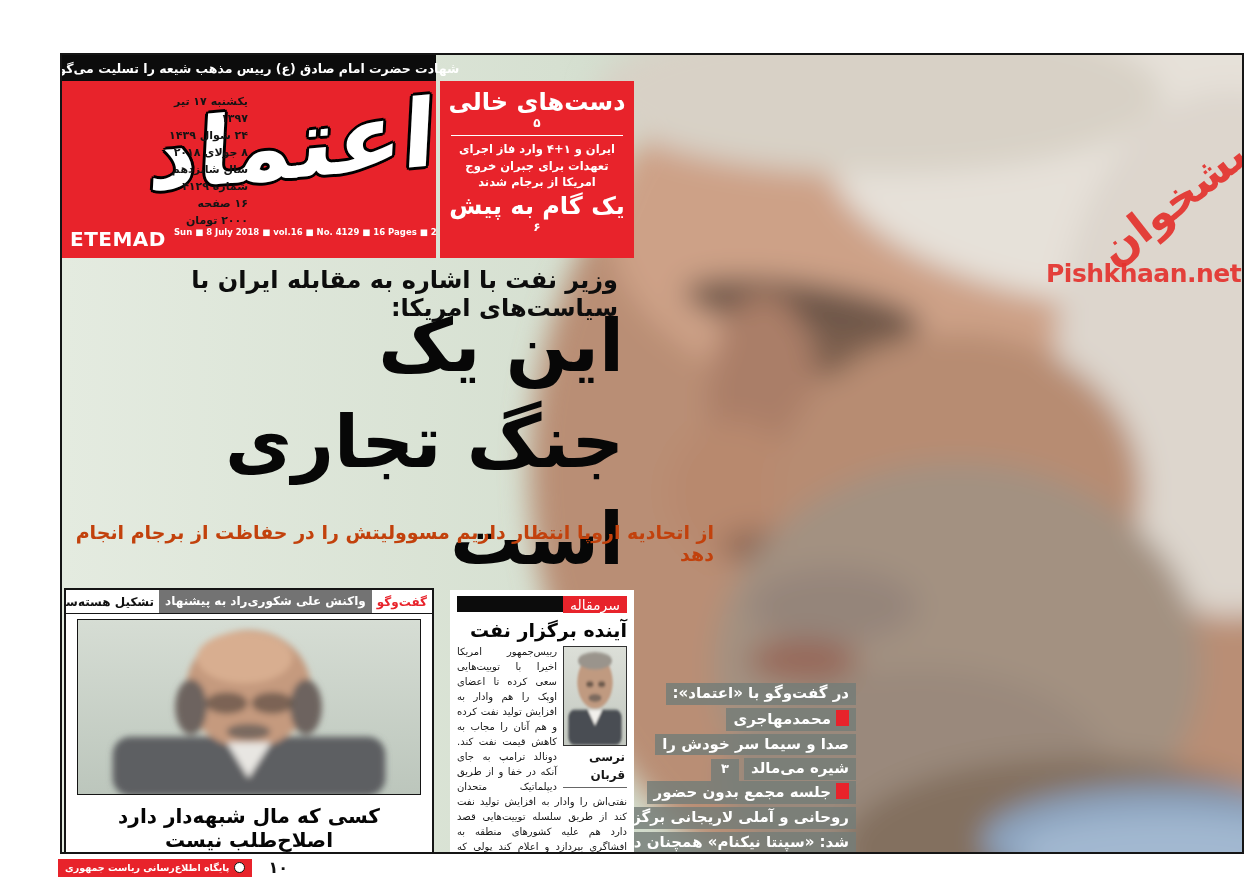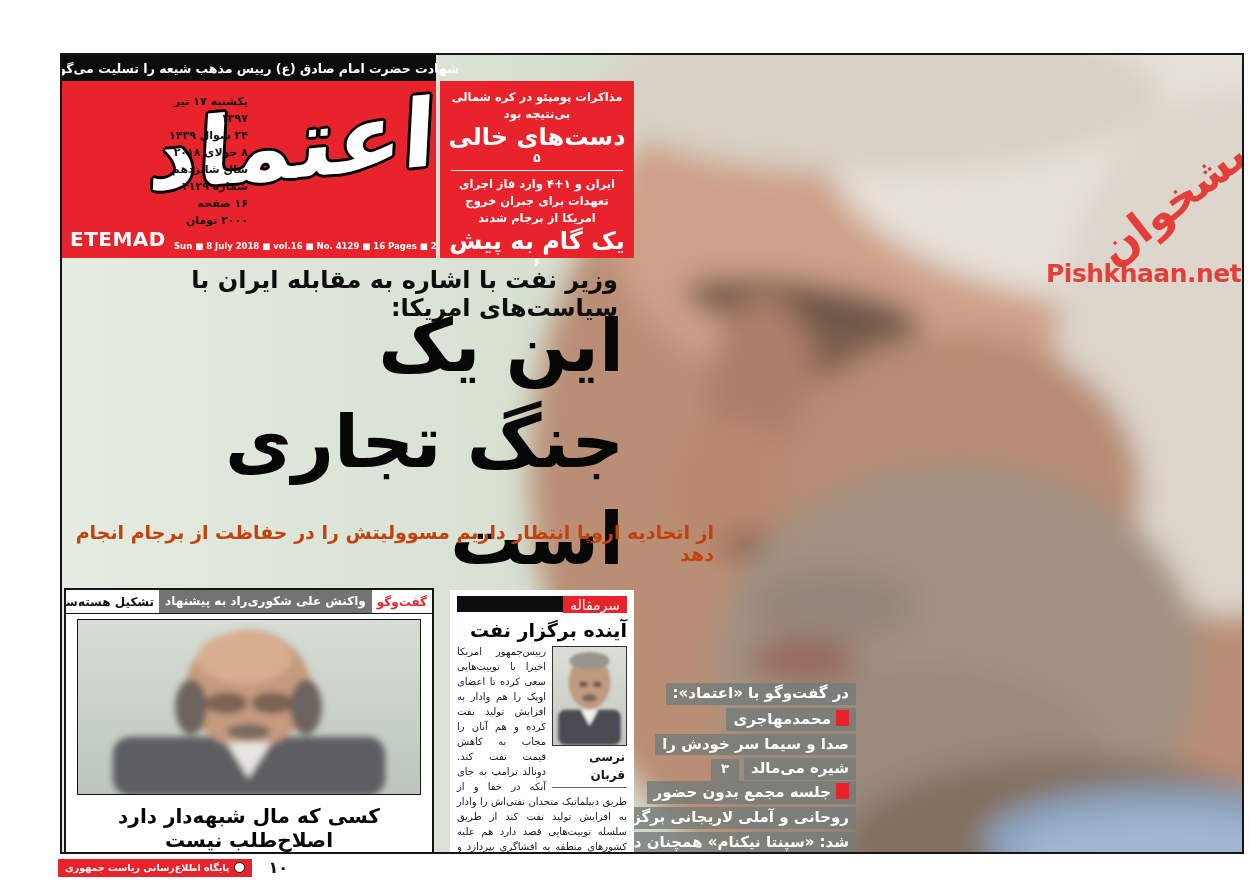--- a/index.html
+++ b/index.html
@@ -18,21 +18,21 @@
   
   .masthead { position:absolute; left:0; top:26px; width:374px; height:177px; background:#e8232b;
               overflow:hidden; z-index:6; }
   .logo-fa { position:absolute; right:2px; top:12px; font-size:95px; font-weight:bold; color:#fff;
              line-height:1.1; transform:skewX(-8deg) rotate(-5deg); z-index:1; direction:rtl;
              text-shadow:3px 0 0 #000,-3px 0 0 #000,0 3px 0 #000,0 -3px 0 #000,
                          2px 2px 0 #000,-2px -2px 0 #000,2px -2px 0 #000,-2px 2px 0 #000; }
   .dates { position:absolute; left:86px; top:12px; width:100px; direction:rtl; text-align:right;
            font-size:11px; font-weight:bold; color:#141414; line-height:1.55; z-index:2; }
   .etemad-line { position:absolute; left:8px; right:5px; bottom:7px; display:flex;
-                 align-items:flex-end; gap:8px; color:#fff; white-space:nowrap; z-index:3; }
+                 align-items:flex-start; gap:8px; color:#fff; white-space:nowrap; z-index:3; }
   .etemad-logo { font-size:20px; font-weight:bold; letter-spacing:.5px; }
   .etemad-info { font-size:8.5px; font-weight:bold; }
 
   
   .newsbox { position:absolute; left:378px; top:26px; width:194px; height:177px; background:#e8232b;
              color:#fff; direction:rtl; text-align:center; padding:6px 8px; z-index:6; }
   .nb-kicker { font-size:11.5px; font-weight:bold; line-height:1.45; margin-top:2px; }
   .nb-head { font-size:24px; font-weight:bold; margin-top:1px; }
   .nb-page { font-size:12px; font-weight:bold; }
   .nb-rule { border-top:1.5px solid #fff; margin:5px 3px; }
@@ -61,21 +61,21 @@
              transform:translateX(-30px); }
 
   
   .edbox { position:absolute; left:388px; top:535px; width:184px; height:272px; background:#fff;
            padding:6px 7px; overflow:hidden; z-index:6; }
   .ed-header { display:flex; direction:rtl; height:16px; }
   .ed-label { background:#e8232b; color:#fff; font-size:14px; font-weight:normal; padding:1px 7px 16px; white-space:nowrap; }
   .ed-black { flex:1; background:#0c0c0c; }
   .ed-title { direction:rtl; text-align:right; font-size:19px; font-weight:bold; margin:7px 0 3px; color:#050505; }
   .ed-body { direction:rtl; text-align:justify; font-size:10px; line-height:1.5; color:#161616; }
-  .ed-photobox { float:right; width:75px; margin:2px 0 3px 6px; }
+  .ed-photobox { float:right; width:64px; margin:2px 0 3px 6px; }
   .ed-photo { height:100px; border:1px solid #333; overflow:hidden; }
   .ed-photo svg { width:100%; height:100%; display:block; }
   .ed-author { font-size:12px; font-weight:bold; text-align:right; padding:2px 2px 3px;
                border-bottom:1px solid #666; direction:rtl; }
 
   
   .pitem { position:absolute; width:212px; direction:rtl; text-align:right; line-height:1.12; z-index:5; }
   .pitem .strip { display:inline-block; background:rgba(116,124,120,.82); color:#fff; font-weight:bold;
                   font-size:15px; padding:2px 7px 3px; margin-bottom:3px; white-space:nowrap; }
   .pitem .redsq { display:inline-block; width:13px; height:16px; background:#e8232b; margin-left:5px;
@@ -152,21 +152,20 @@
         <div>۱۶ صفحه</div>
         <div>۲۰۰۰ تومان</div>
       </div>
       <div class="etemad-line">
         <span class="etemad-logo">ETEMAD</span>
         <span class="etemad-info">Sun ■ 8 July 2018 ■ vol.16 ■ No. 4129 ■ 16 Pages ■ 20000 Rials</span>
       </div>
     </div>
 
     <div class="newsbox">
-      <div class="nb-kicker">مذاکرات پومپئو در کره شمالی بی‌نتیجه بود</div>
       <div class="nb-head">دست‌های خالی</div>
       <div class="nb-page">۵</div>
       <div class="nb-rule"></div>
       <div class="nb-kicker">ایران و ۱+۴ وارد فاز اجرای تعهدات برای جبران خروج امریکا از برجام شدند</div>
       <div class="nb-head">یک گام به پیش</div>
       <div class="nb-page">۶</div>
     </div>
 
     <div class="lead-kicker">وزیر نفت با اشاره به مقابله ایران با سیاست‌های امریکا:</div>
     <div class="lead-headline">

